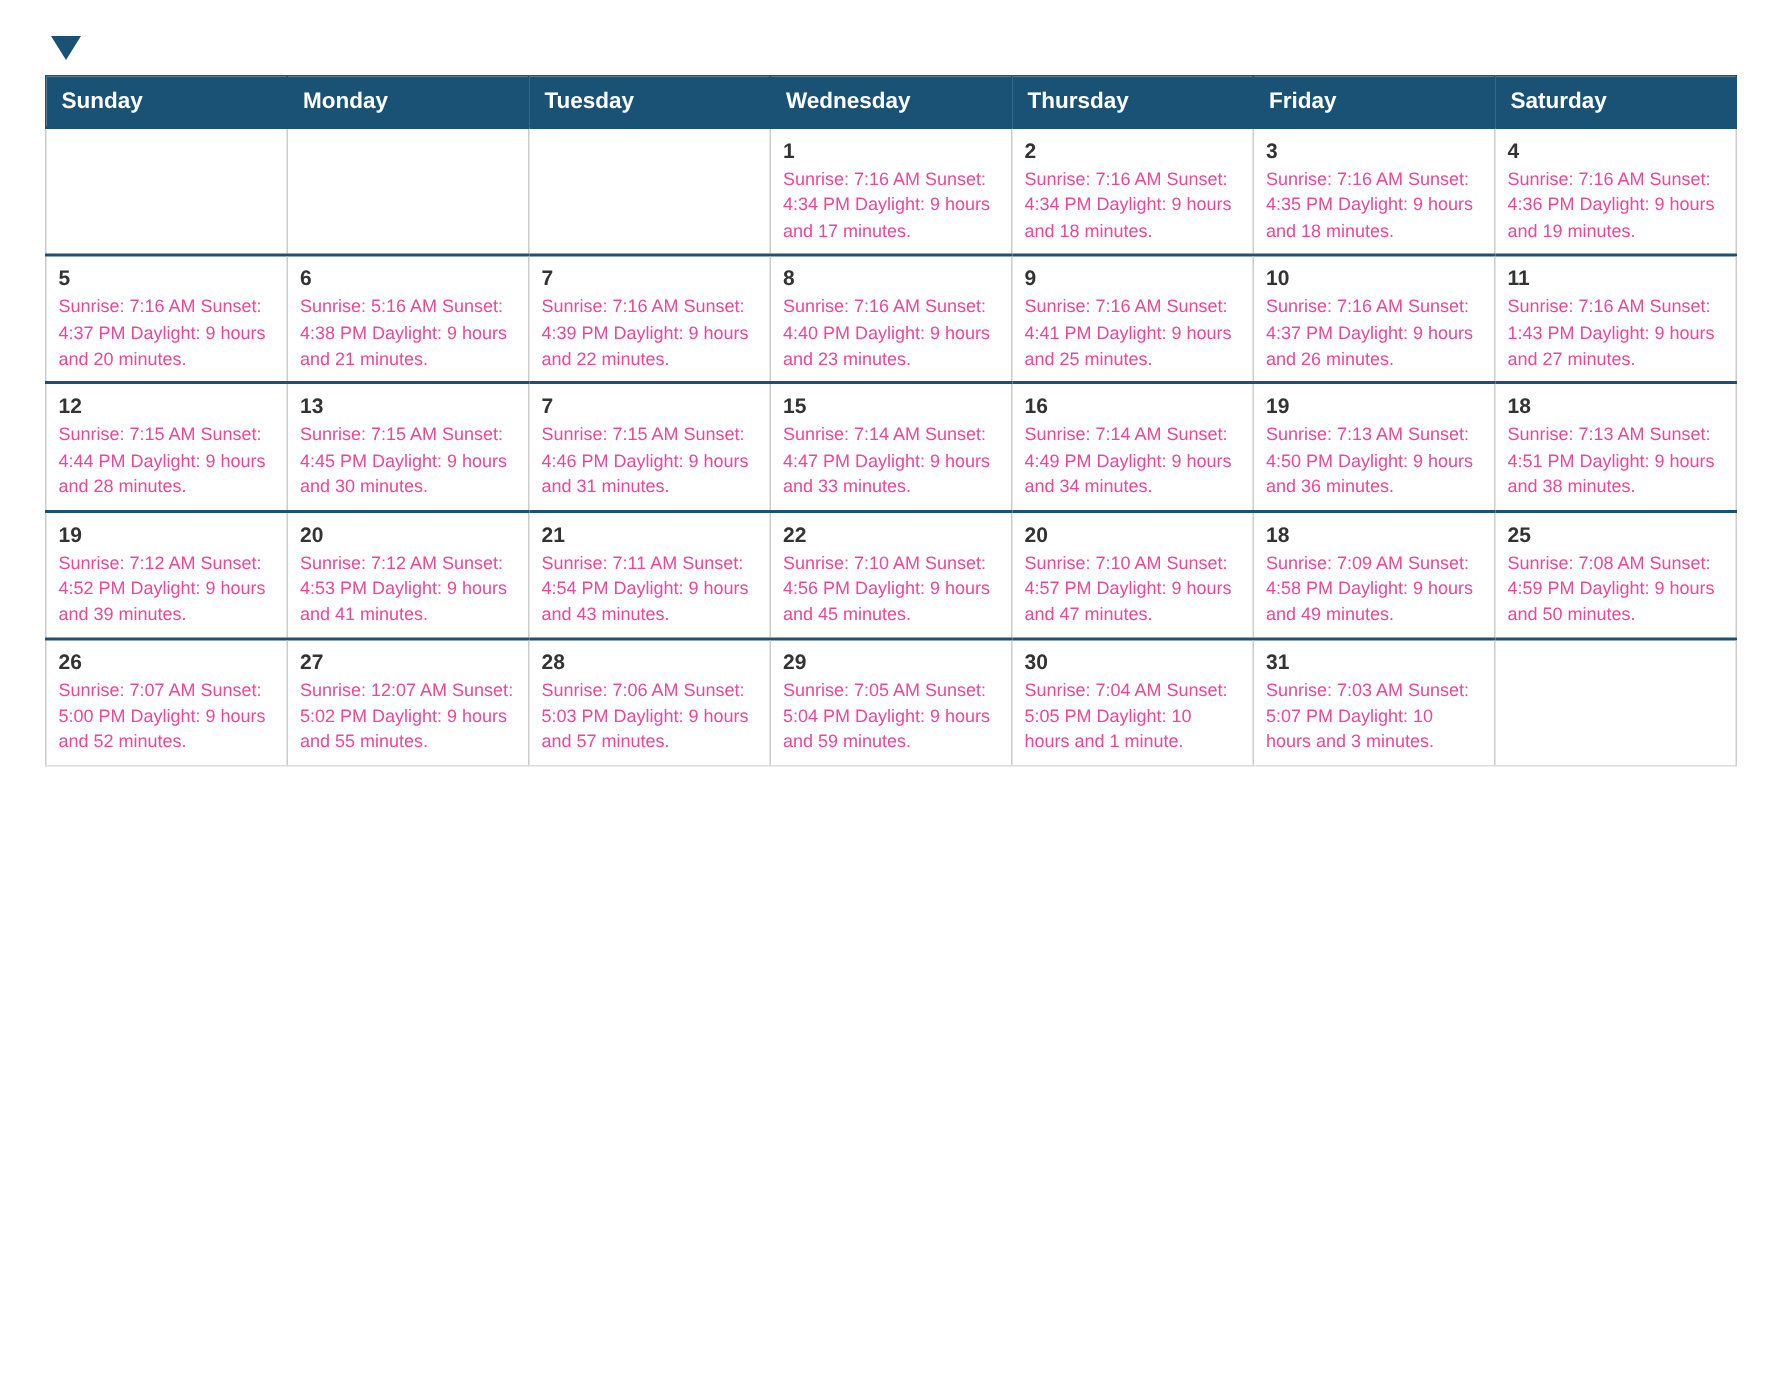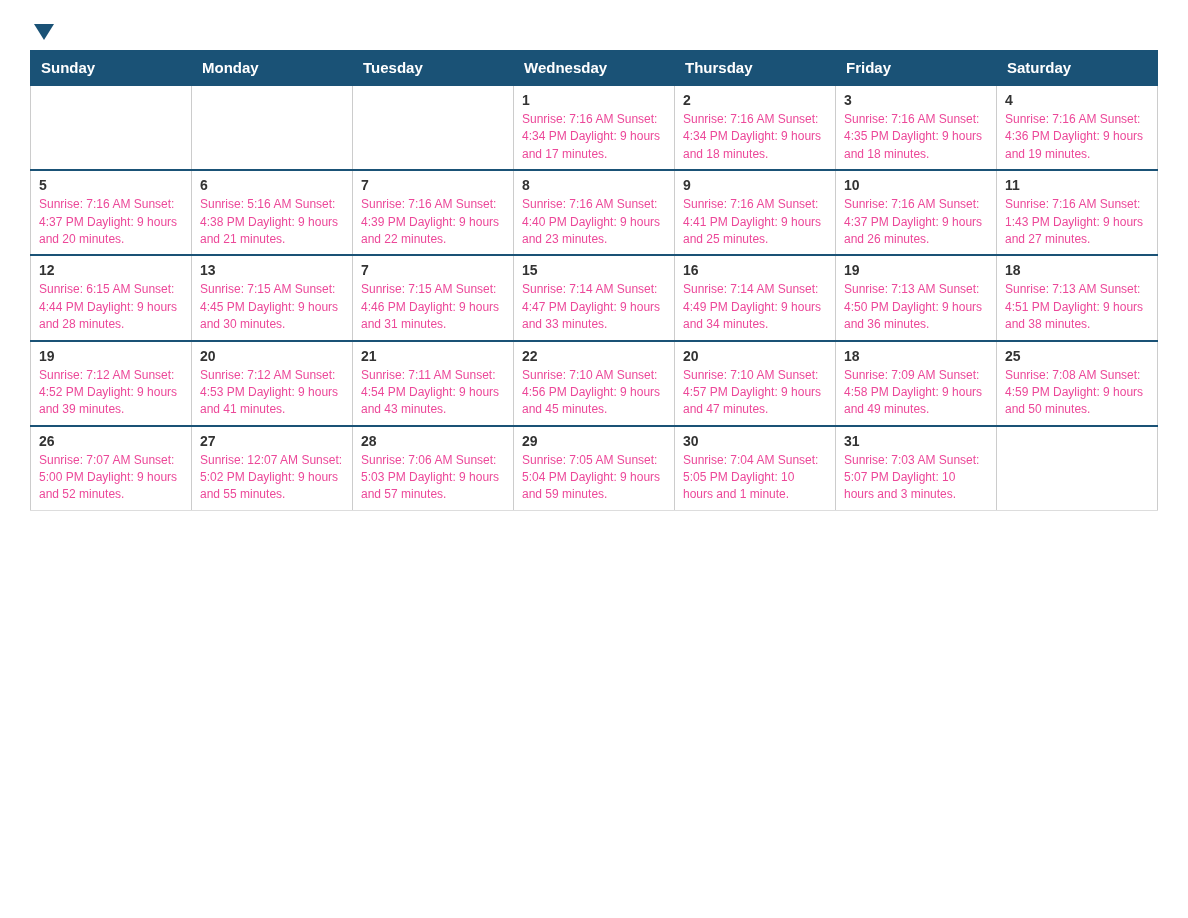--- a/index.html
+++ b/index.html
@@ -215,21 +215,21 @@
           <span class="day-num">11</span>
           <div class="day-info">Sunrise: 7:16 AM
 Sunset: 1:43 PM
 Daylight: 9 hours
 and 27 minutes.</div>
         </td>
       </tr>
       <tr>
         <td>
           <span class="day-num">12</span>
-          <div class="day-info">Sunrise: 6:15 AM
+          <div class="day-info">Sunrise: 7:15 AM
 Sunset: 4:44 PM
 Daylight: 9 hours
 and 28 minutes.</div>
         </td>
         <td>
           <span class="day-num">13</span>
           <div class="day-info">Sunrise: 7:15 AM
 Sunset: 4:45 PM
 Daylight: 9 hours
 and 30 minutes.</div>

